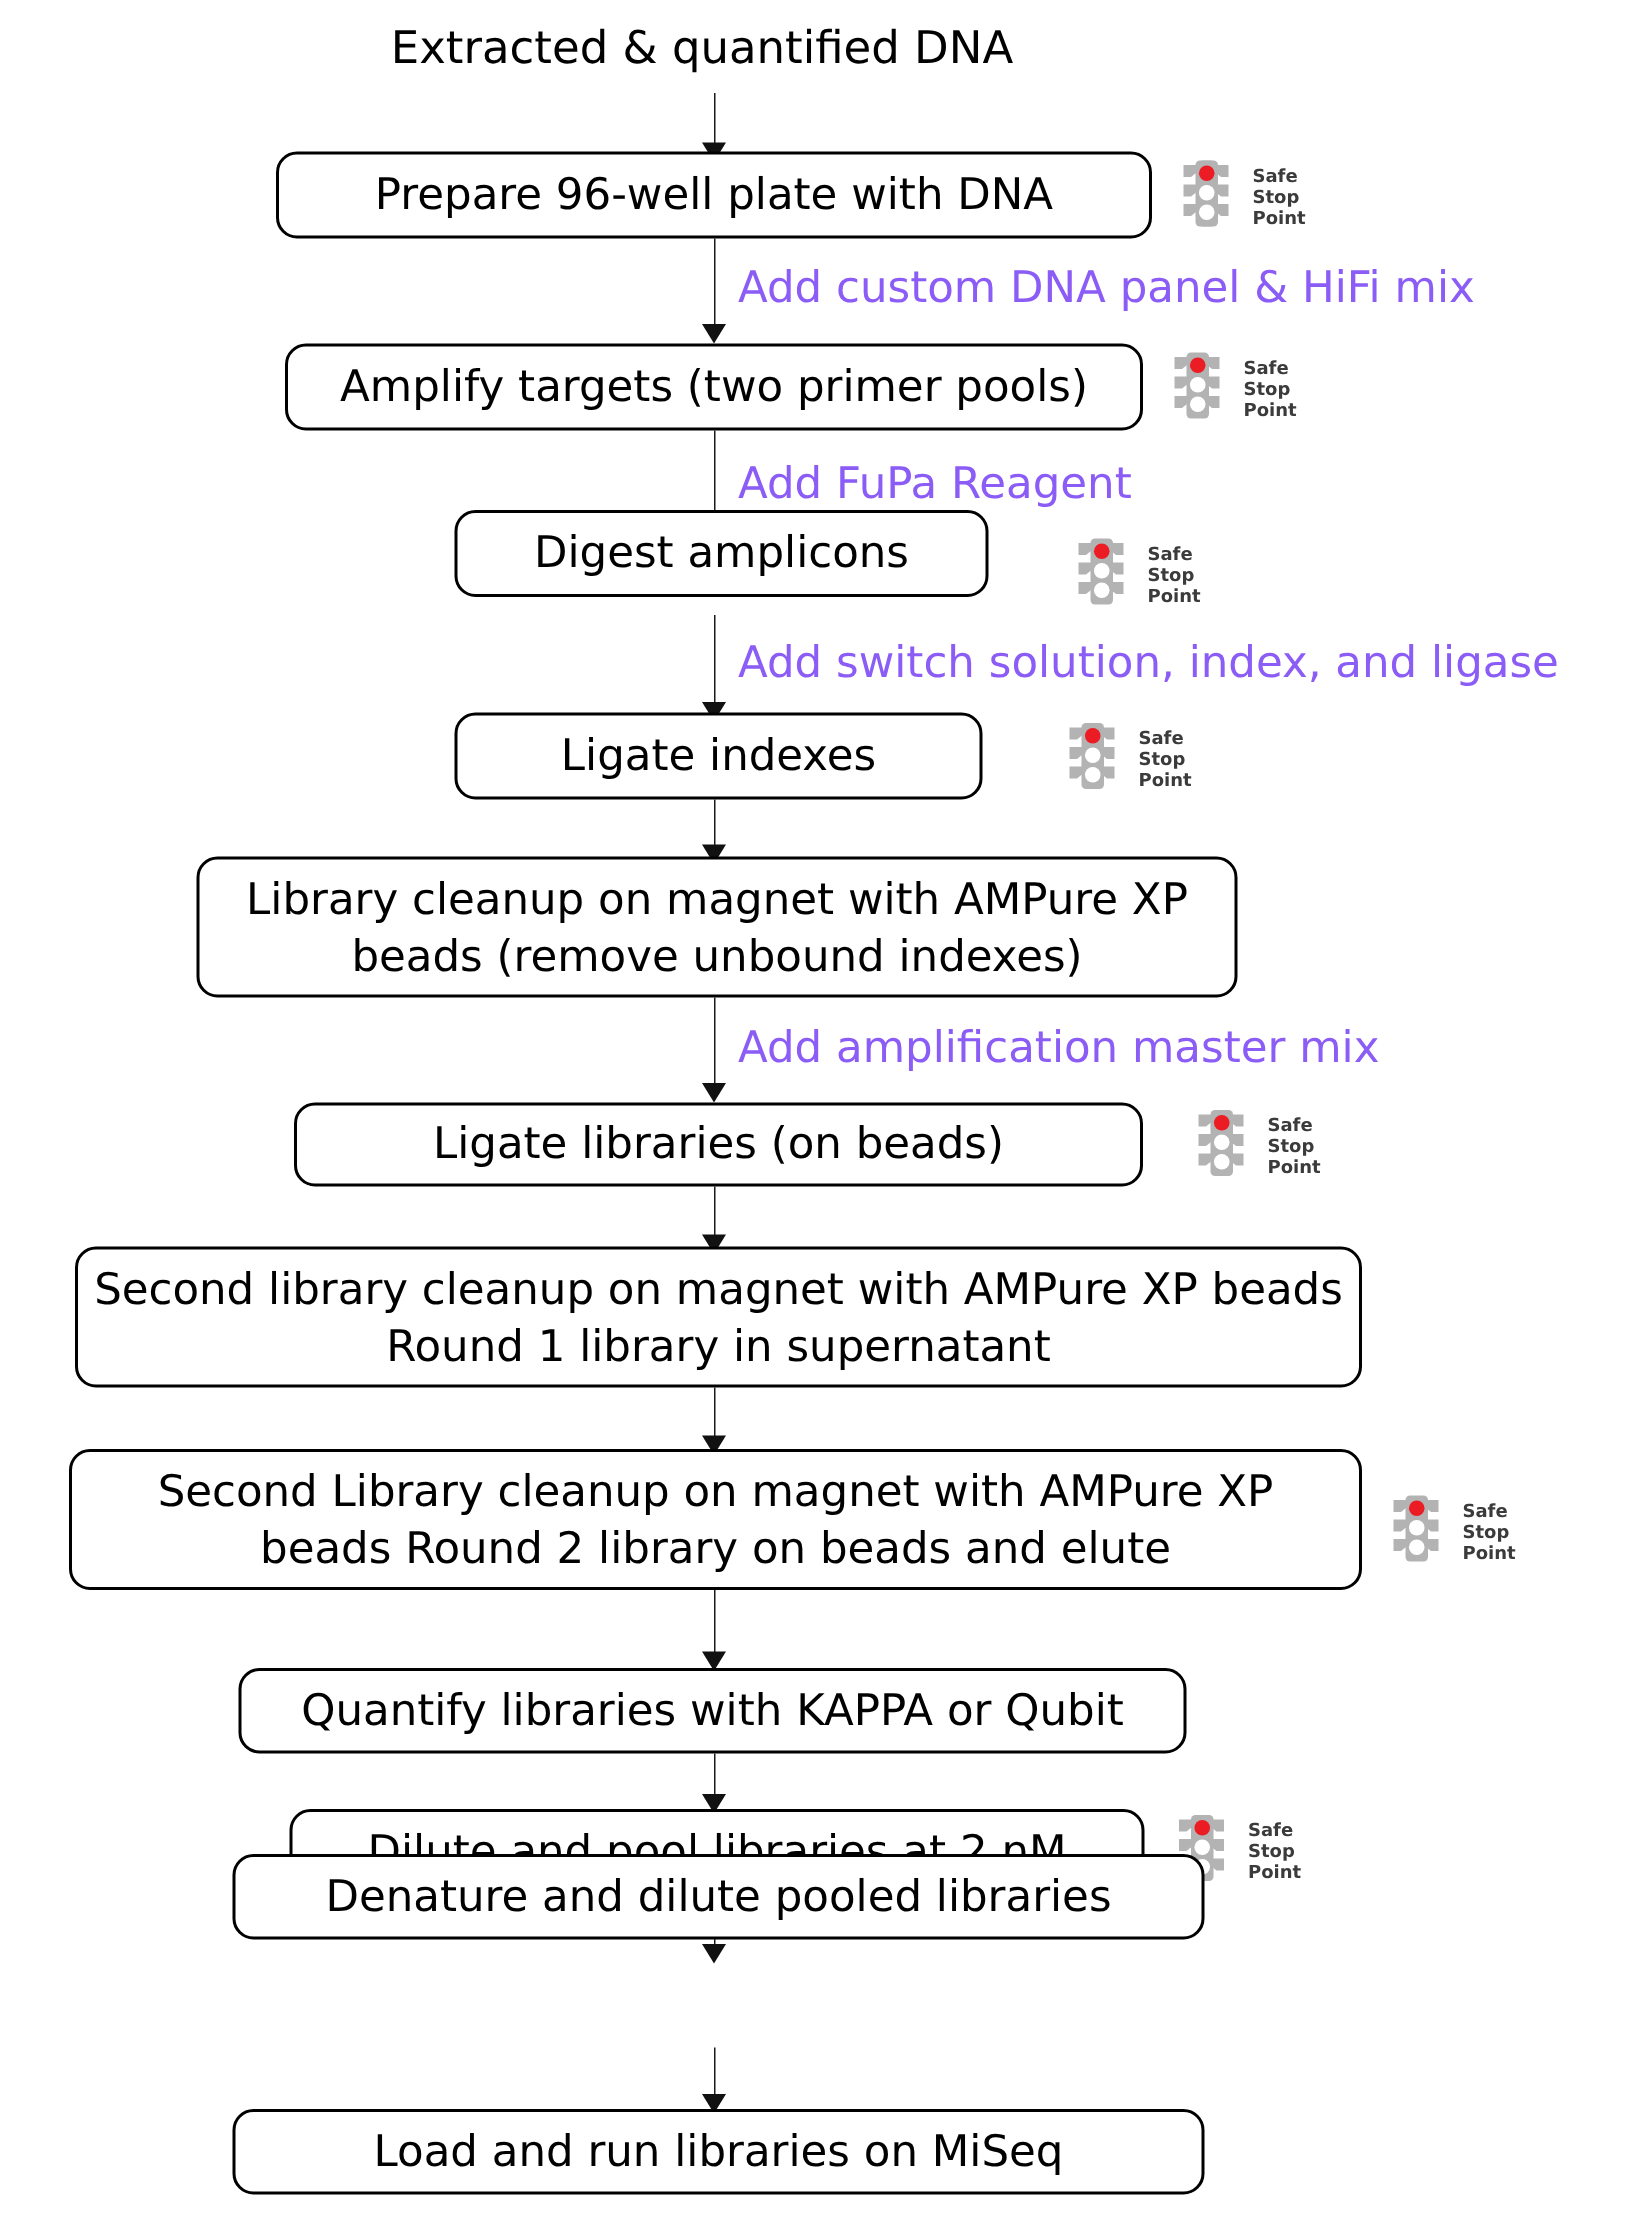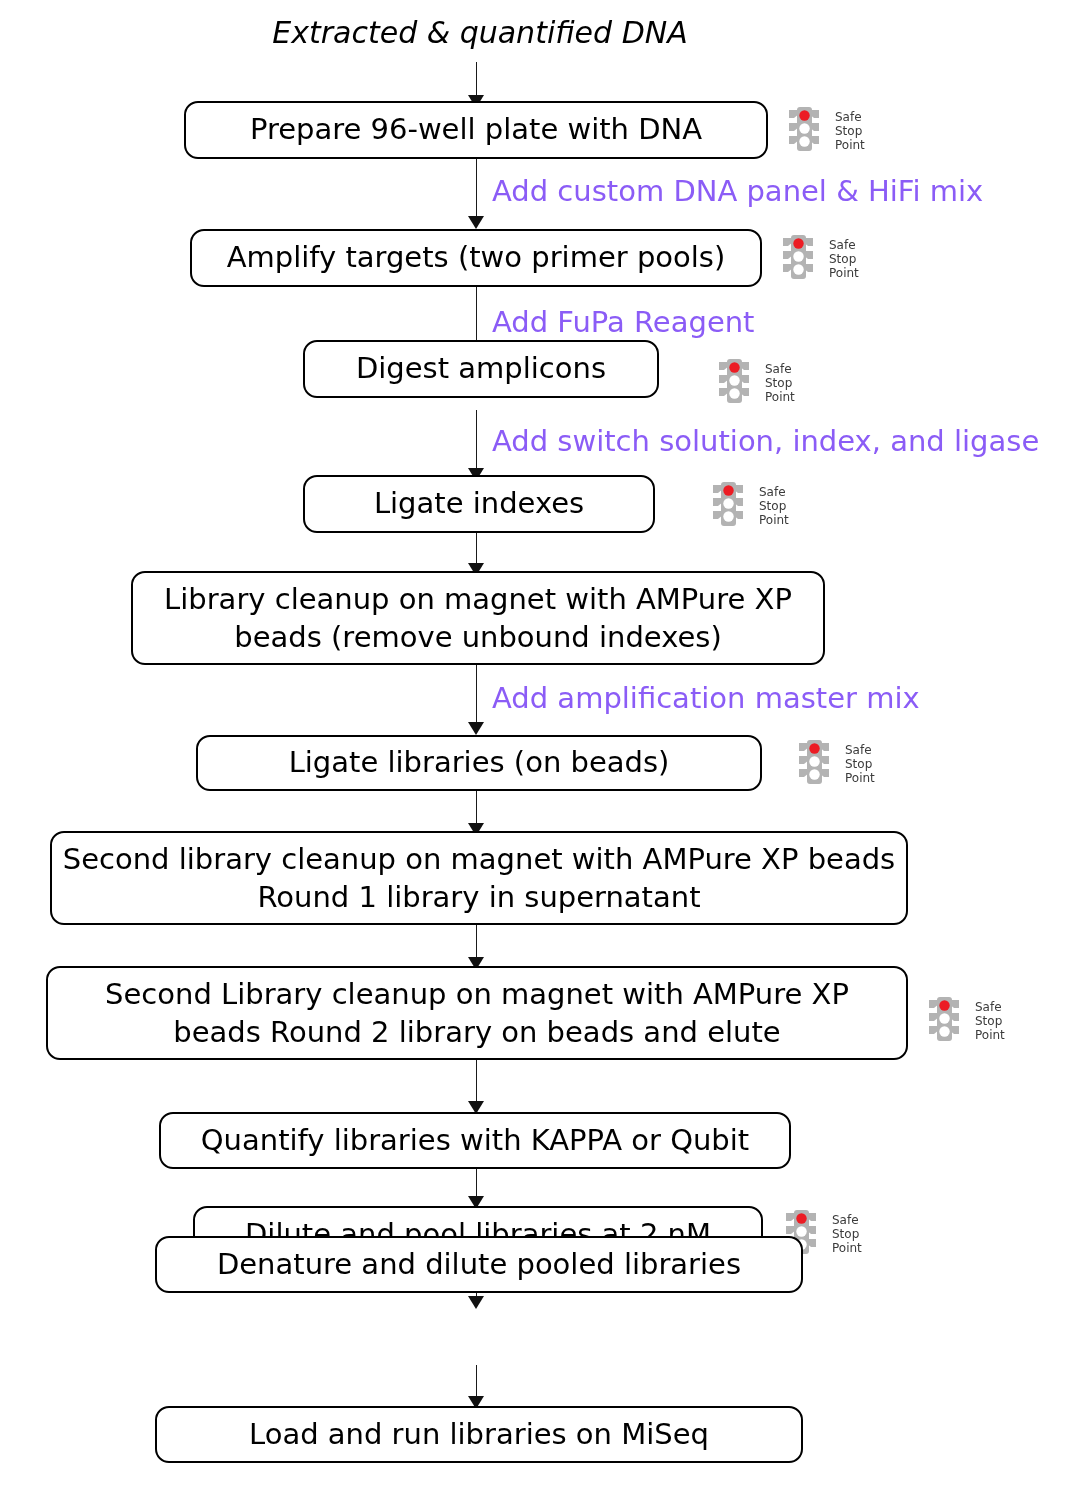--- a/index.html
+++ b/index.html
@@ -75,37 +75,38 @@
     white-space: nowrap;
     line-height: 1;
   }
 
   
   .ssp {
     position: absolute;
     display: flex;
     align-items: center;
     gap: 3px;
+    font-weight: bold;
   }
   .ssp-svg { display: block; }
   .ssp-words {
     display: flex;
     flex-direction: column;
     font-family: "DejaVu Sans", sans-serif;
     color: #3b3b3b;
     line-height: 1.18;
   }
   .ssp-words span { display: block; }
 </style>
 </head>
 <body>
 
 <div id="canvas">
 
-  <div class="title-text" style="left:200px; top:16px; width:560px;font-style:italic;">Extracted &amp; quantified DNA</div>
+  <div class="title-text" style="left:188px; top:16px; width:560px;">Extracted &amp; quantified DNA</div>
 
   <div class="conn" style="left:476px; top:62px; height:38px;"></div>
   <div class="arrowhead" style="left:468px; top:95px;"></div>
 
   <div class="node" style="left:184px; top:101px; width:584px; height:58px;">Prepare 96-well plate with DNA</div>
   <div class="ssp" style="left:786px; top:106px;">
     <svg class="ssp-svg" width="46" height="50" viewBox="0 0 46 50">
       <g fill="#b3b3b3">
         <path d="M3 4 L13 4 L13 8 L8 12 L3 12 Z"></path>
         <path d="M3 17 L13 17 L13 21 L8 25 L3 25 Z"></path>

